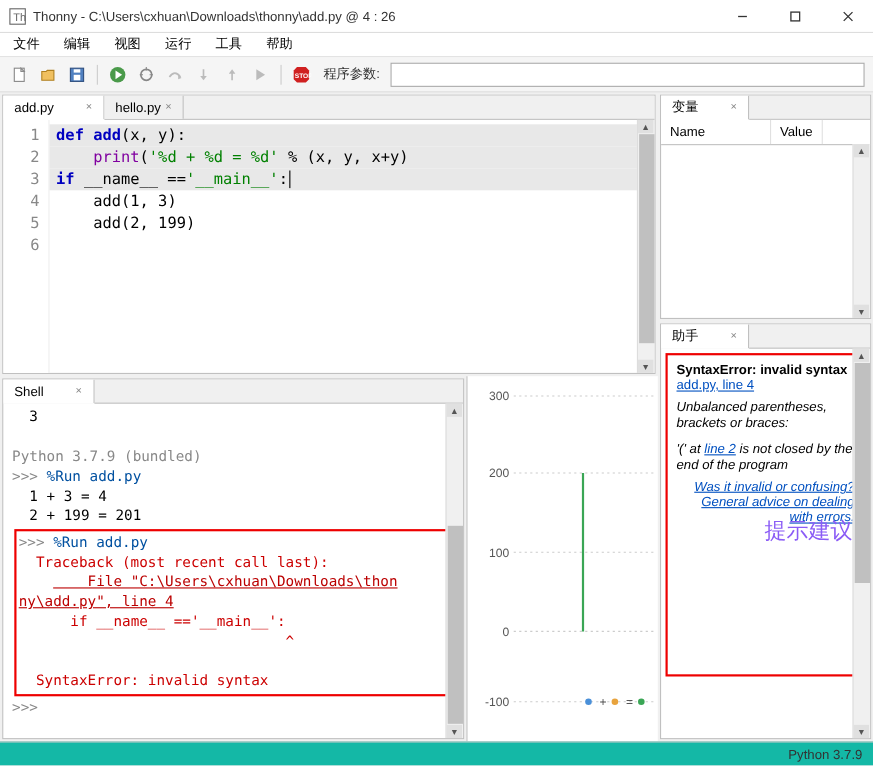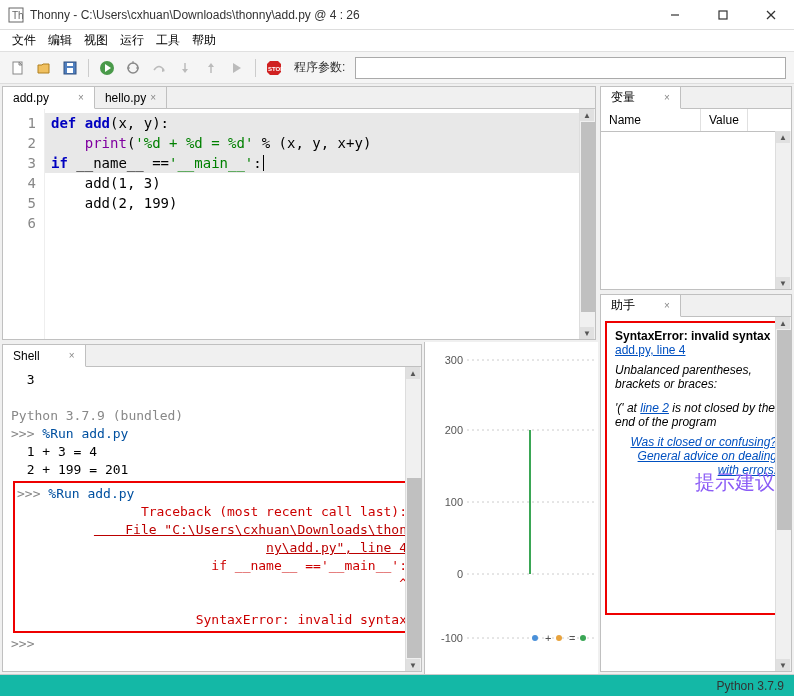--- a/index.html
+++ b/index.html
@@ -2,21 +2,21 @@
 <html><head>
 <meta charset="utf-8">
 <style>
 * { box-sizing: border-box; margin: 0; padding: 0; }
 body { font-family: "Microsoft YaHei", "Segoe UI", sans-serif; font-size: 12px; background: #f0f0f0; width: 794px; height: 696px; overflow: hidden; position: relative; }
 .titlebar { height: 30px; background: #fff; display: flex; align-items: center; padding: 0 8px; border-bottom: 1px solid #ddd; }
 .titlebar .logo { width: 16px; height: 16px; margin-right: 6px; }
 .titlebar .title { flex: 1; font-size: 12px; color: #333; }
 .titlebar .winbtns { display: flex; gap: 18px; }
 .titlebar .winbtn { width: 30px; height: 20px; display: flex; align-items: center; justify-content: center; cursor: pointer; }
-.menubar { height: 22px; background: #fff; display: flex; align-items: center; padding: 0 6px; gap: 0; border-bottom: 1px solid #e0e0e0; }
+.menubar { height: 22px; background: #fff; display: flex; align-items: center; padding: 0 6px; gap: 10px; border-bottom: 1px solid #e0e0e0; }
 .menubar span { padding: 2px 6px; cursor: pointer; font-size: 12px; }
 .toolbar { height: 32px; background: #f5f5f5; display: flex; align-items: center; padding: 0 8px; gap: 6px; border-bottom: 1px solid #ddd; }
 .toolbar .tb { width: 20px; height: 20px; display: flex; align-items: center; justify-content: center; cursor: pointer; }
 .toolbar .sep { width: 1px; height: 18px; background: #ccc; margin: 0 2px; }
 .toolbar .label { font-size: 12px; color: #333; margin-left: 4px; }
 .toolbar .args { flex: 1; height: 22px; border: 1px solid #aaa; background: #fff; margin-left: 4px; }
 .main { display: flex; height: 590px; }
 .left { width: 598px; display: flex; flex-direction: column; }
 .right { width: 196px; display: flex; flex-direction: column; justify-content: flex-end; }
 .panel { border: 1px solid #c0c0c0; margin: 2px; background: #fff; position: relative; display: flex; flex-direction: column; }
@@ -34,21 +34,21 @@
 .code .num { color: #000; }
 .code .hl { background: #e8e8e8; display: block; margin: 0 -6px; padding: 0 6px; }
 .scroll-v { position: absolute; right: 0; top: 22px; bottom: 0; width: 16px; background: #f0f0f0; border-left: 1px solid #ddd; }
 .scroll-v .thumb { background: #c0c0c0; width: 14px; margin: 1px; height: 40px; position: absolute; top: 12px; }
 .scroll-v .arr { width: 14px; height: 12px; background: #e0e0e0; position: absolute; display: flex; align-items: center; justify-content: center; font-size: 8px; color: #555; }
 .shell-wrap { height: 332px; display: flex; }
 .shell { flex: 1; overflow: hidden; }
 .shell-content { padding: 4px 8px; font-family: Consolas, monospace; font-size: 13px; line-height: 18px; white-space: pre-wrap; }
 .gray { color: #888; }
 .errbox { border: 2px solid #e00; margin: 2px; padding: 2px; }
-.err { color: #c00; text-align: right; }
+.err { color: #c00; }
 .errlink { color: #b00; text-decoration: underline; }
 .plot { width: 174px; border-left: 1px solid #c0c0c0; position: relative; background: #fff; }
 .vars { height: 204px; }
 .vars-head { display: flex; border-bottom: 1px solid #c0c0c0; font-size: 12px; background: #fff; }
 .vars-head div { padding: 4px 8px; border-right: 1px solid #e0e0e0; }
 .vars-head .c1 { width: 100px; }
 .assistant { flex: 1; }
 .assistant-content { border: 2px solid #e00; margin: 4px; padding: 6px 8px; font-size: 12px; height: 294px; position: relative; }
 .assistant-content .title { font-weight: bold; font-size: 12px; }
 .assistant-content a { color: #0050c0; text-decoration: underline; }
@@ -266,21 +266,21 @@
             <span class="x">×</span>
           </div>
         </div>
       <div class="assistant-content">
         <div class="title">SyntaxError: invalid syntax</div>
         <a href="#">add.py, line 4</a>
         <div class="em" style="margin-top:6px">Unbalanced parentheses, brackets or braces:</div>
         <div class="em" style="margin-top:10px"><span>'(' at </span><a href="#">line 2</a><span> is not closed by the end of the program</span></div>
         <div class="hint">提示建议</div>
         <div class="links">
-          <a href="#">Was it closed or confusing?</a><br>
+          <a href="#">Was it invalid or confusing?</a><br>
           <a href="#">General advice on dealing with errors.</a>
         </div>
       </div>
       <div class="scroll-v" style="top:22px">
         <div class="arr" style="top:0">▲</div>
         <div class="thumb" style="top:12px;height:200px"></div>
         <div class="arr" style="bottom:0">▼</div>
       </div>
     </div>
   </div>

